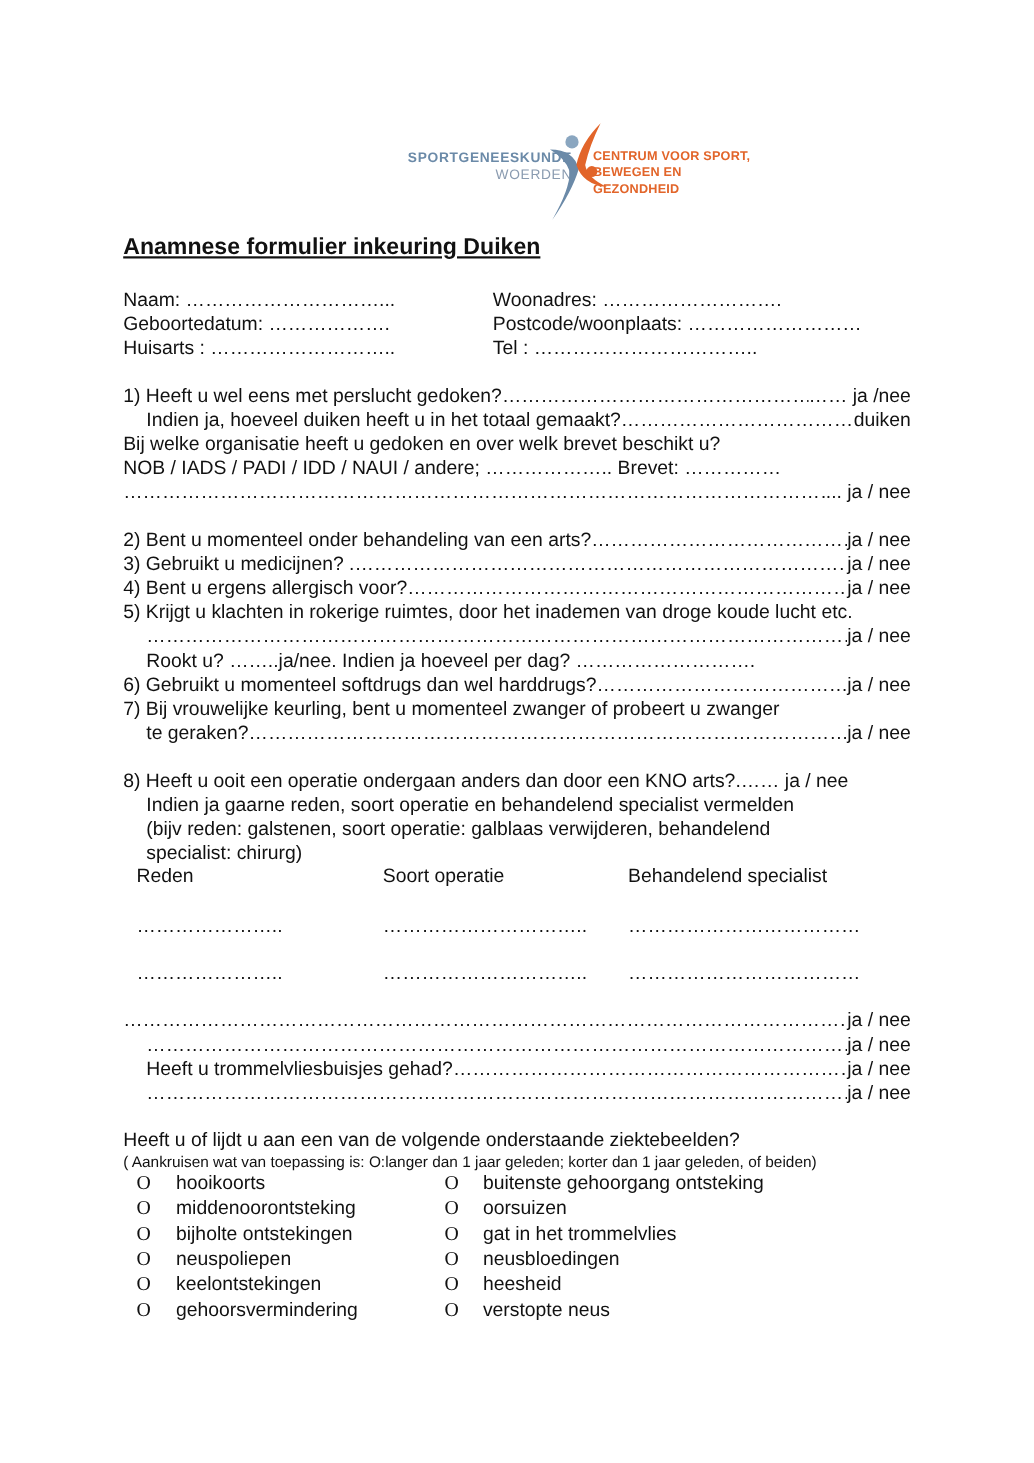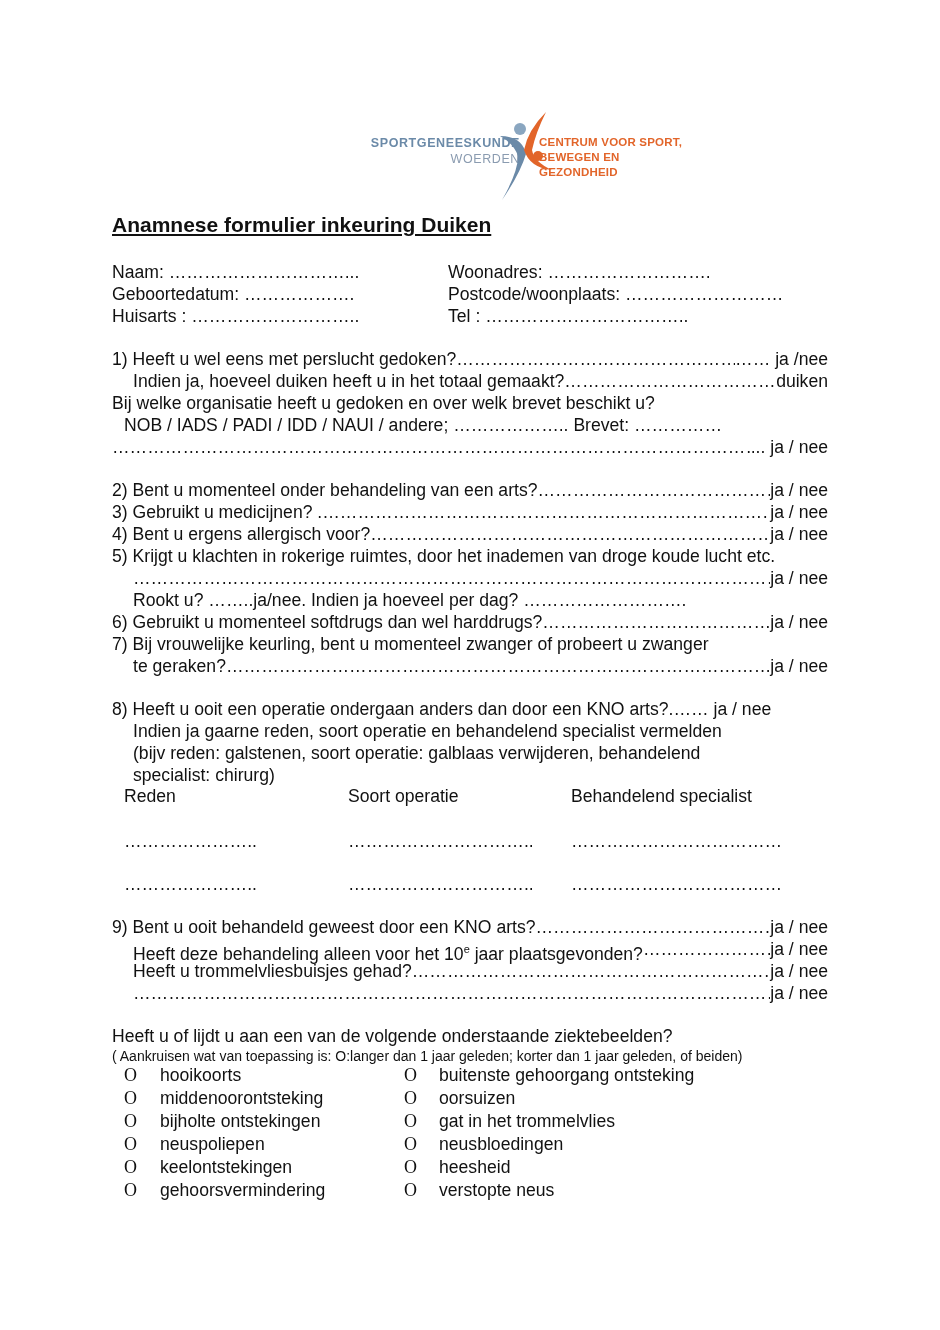--- a/index.html
+++ b/index.html
@@ -65,21 +65,21 @@
   <span class="lead">1) Heeft u wel eens met perslucht gedoken?</span>
   <span class="fill"></span>
   <span class="tail"> …… ja /nee</span>
 </div>
 <div class="row indent" style="top:370px;width:695px;">
   <span class="lead">Indien ja, hoeveel duiken heeft u in het totaal gemaakt?   </span>
   <span class="fill"></span>
   <span class="tail"> duiken</span>
 </div>
 <div class="line" style="left:112px;top:392px;">Bij welke organisatie heeft u gedoken en over welk brevet beschikt u?</div>
-<div class="line" style="left:112px;top:414px;margin-left:12px;">NOB / IADS / PADI / IDD / NAUI / andere; ………………..   Brevet: ……………</div>
+<div class="line" style="left:112px;top:414px;">NOB / IADS / PADI / IDD / NAUI / andere; ………………..   Brevet: ……………</div>
 <div class="row" style="top:436px;">
   <span class="fill"></span>
   <span class="tail">... ja / nee</span>
 </div>
 
 <div class="row" style="top:479px;">
   <span class="lead">2) Bent u momenteel onder behandeling van een arts? </span>
   <span class="fill"></span>
   <span class="tail"> ja / nee</span>
 </div>
@@ -125,26 +125,24 @@
 <div class="col" style="left:559px;top:786px;">Behandelend specialist</div>
 
 <div class="col" style="left:112px;top:831px;">…………………..</div>
 <div class="col" style="left:336px;top:831px;">…………………………..</div>
 <div class="col" style="left:559px;top:831px;">………………………………</div>
 <div class="col" style="left:112px;top:874px;">…………………..</div>
 <div class="col" style="left:336px;top:874px;">…………………………..</div>
 <div class="col" style="left:559px;top:874px;">………………………………</div>
 
 <div class="row" style="top:916px;">
-  <span class="lead">9) Bent u ooit behandeld geweest door een KNO arts? </span>
   <span class="fill"></span>
   <span class="tail"> ja / nee</span>
 </div>
 <div class="row indent" style="top:938px;width:695px;">
-  <span class="lead"><span>Heeft deze behandeling alleen voor het 10</span><span class="sup">e</span><span> jaar plaatsgevonden? </span></span>
   <span class="fill"></span>
   <span class="tail"> ja / nee</span>
 </div>
 <div class="row indent" style="top:960px;width:695px;">
   <span class="lead">Heeft u trommelvliesbuisjes gehad? </span>
   <span class="fill"></span>
   <span class="tail"> ja / nee</span>
 </div>
 <div class="row indent" style="top:982px;width:695px;">
   <span class="fill"></span>

